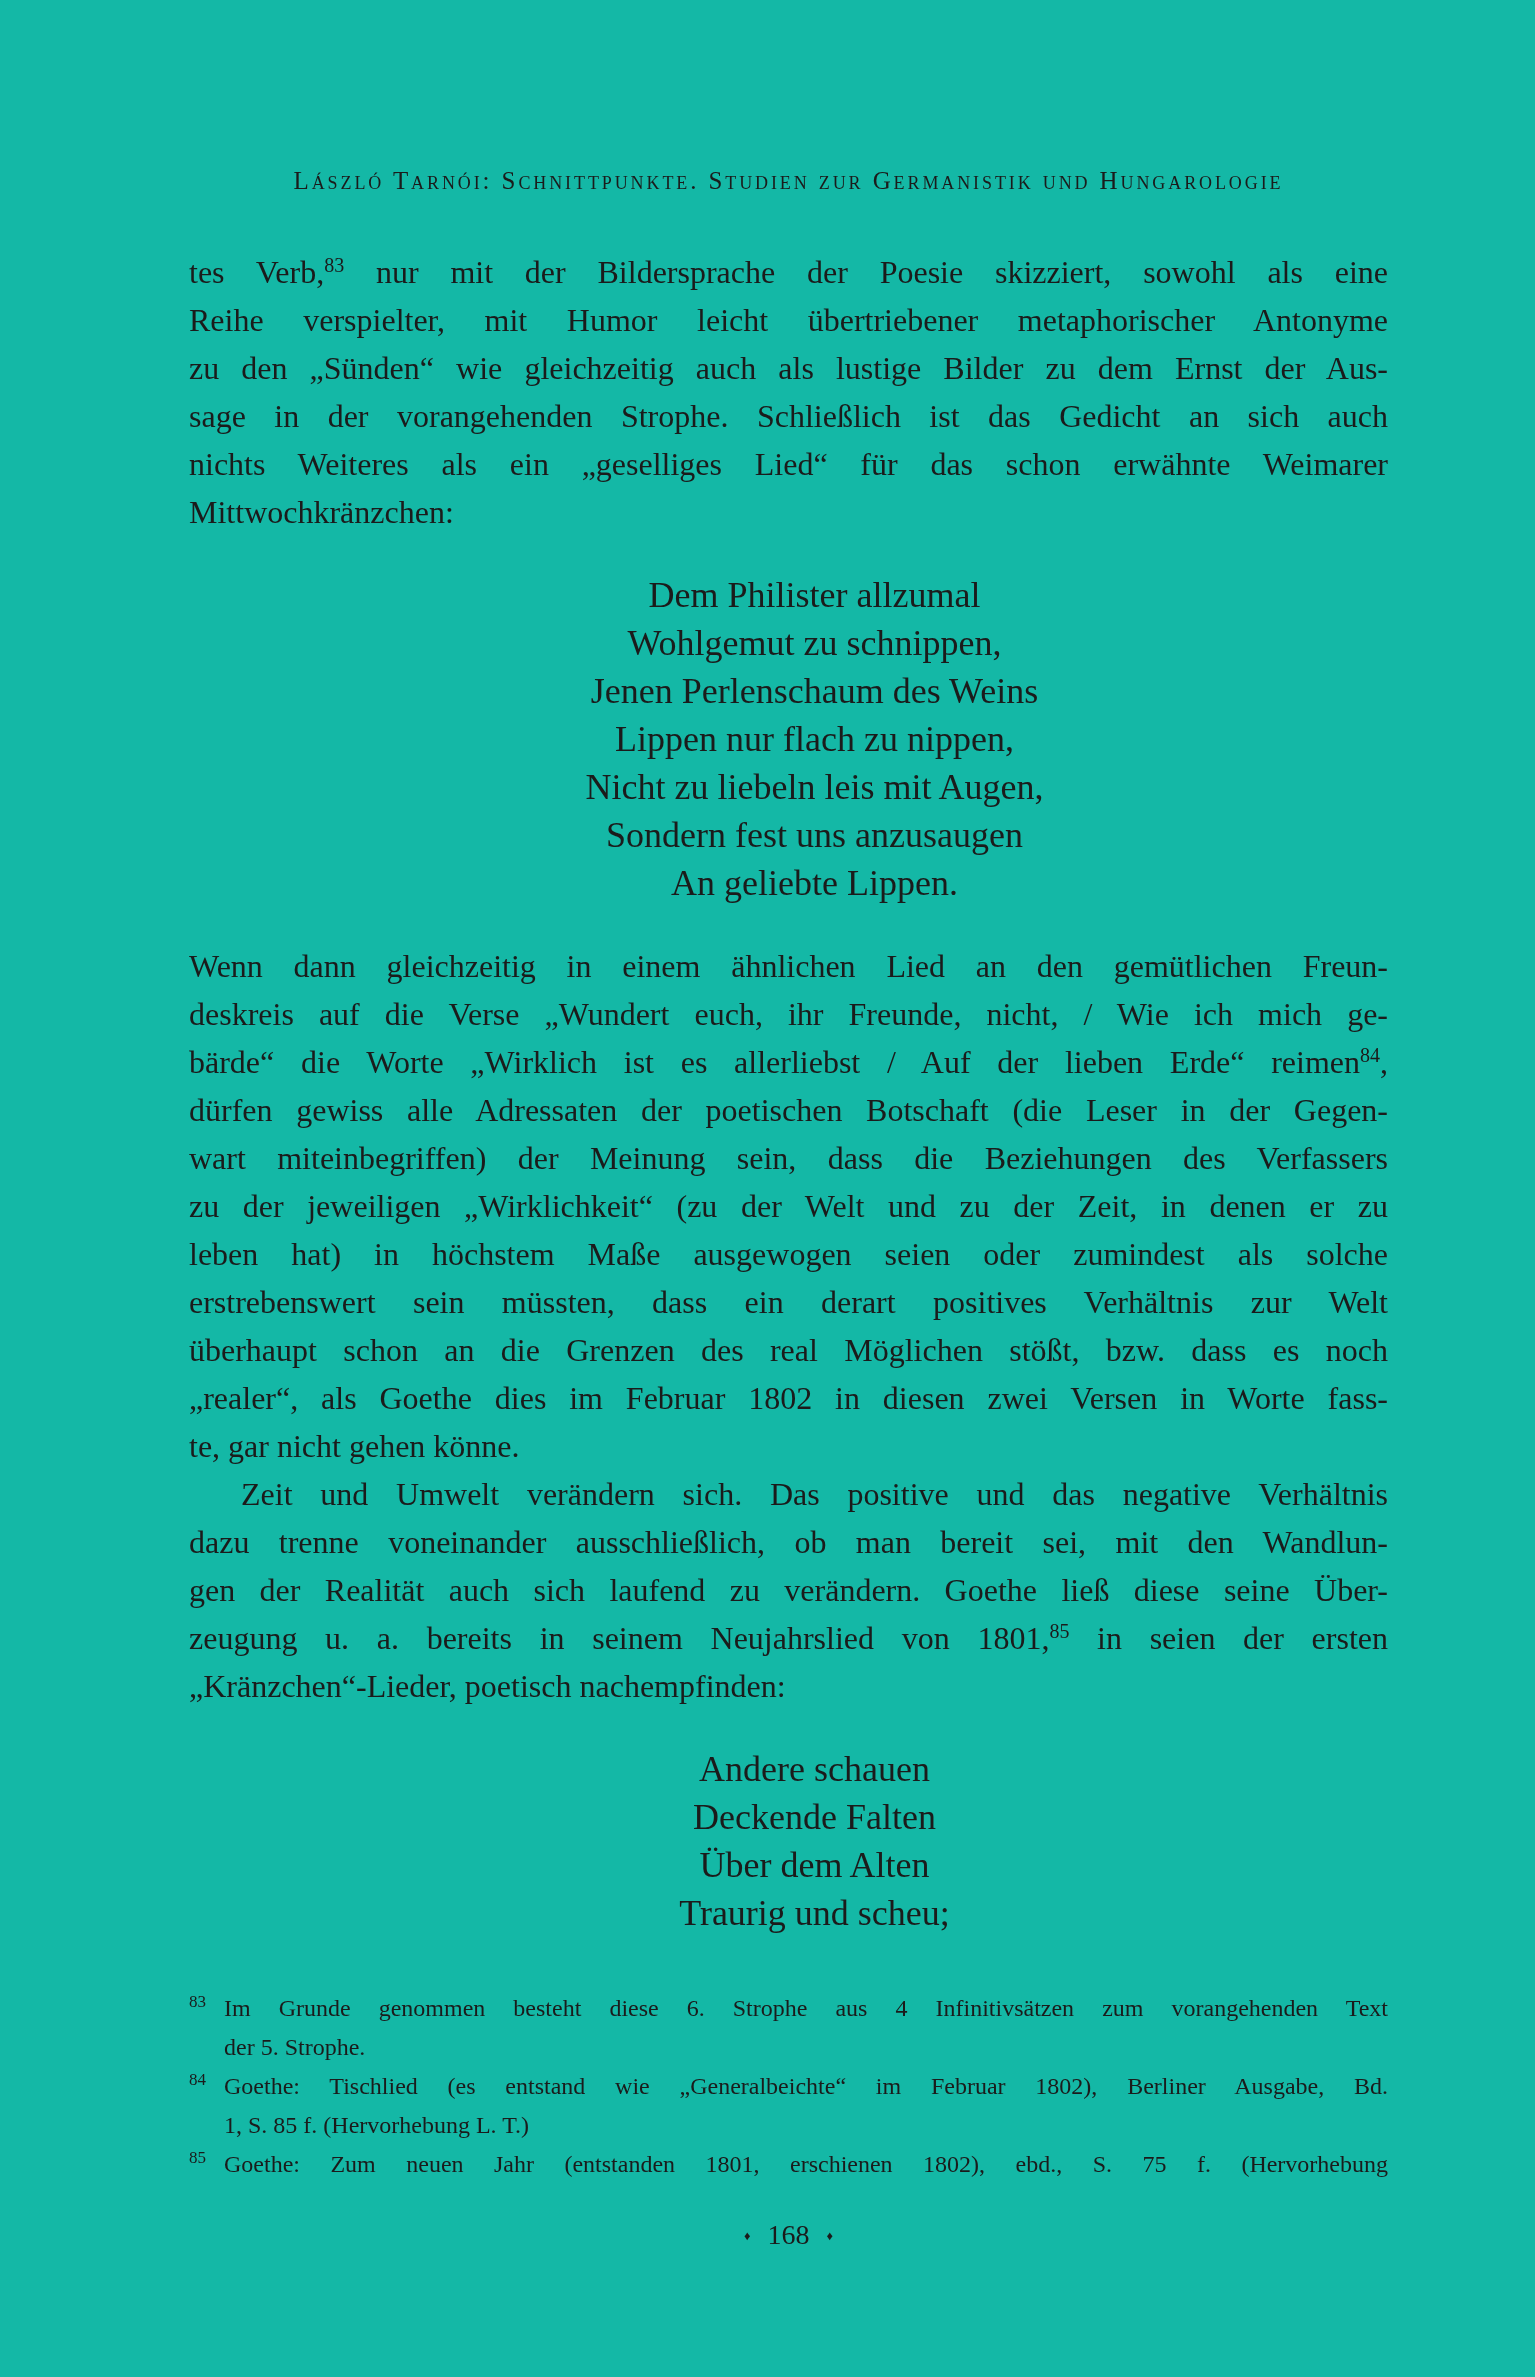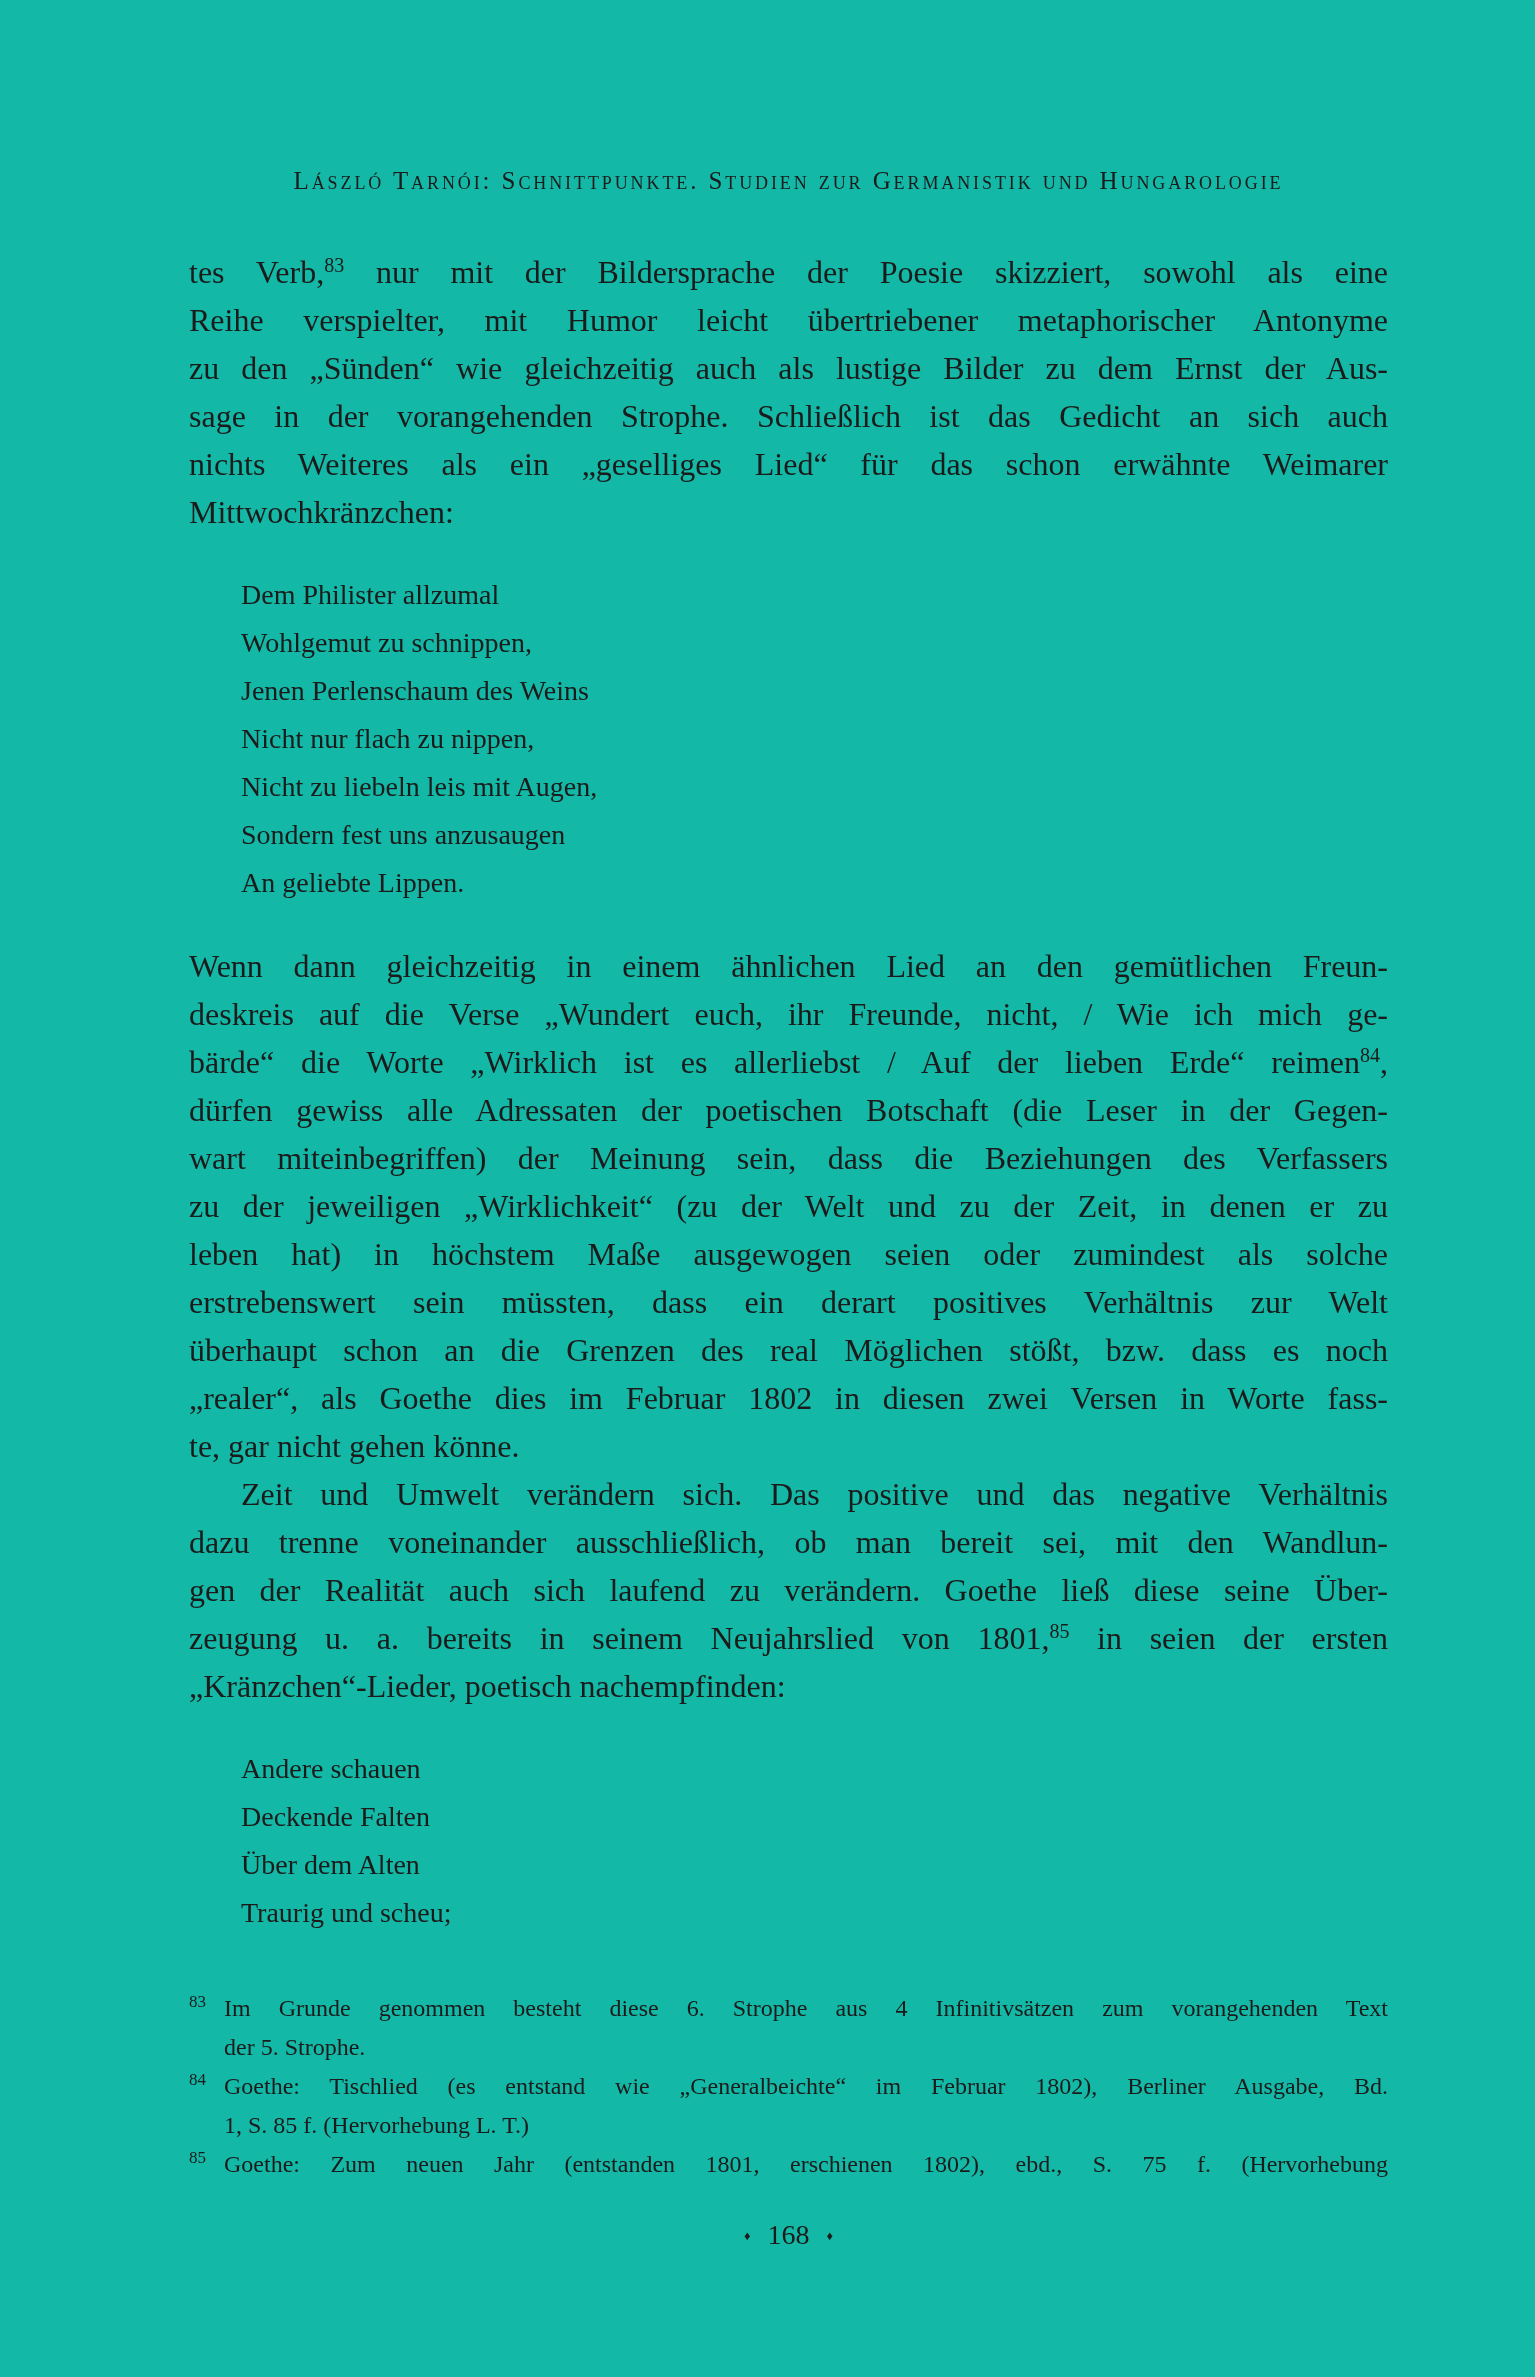--- a/index.html
+++ b/index.html
@@ -32,21 +32,21 @@
   .para-line.last { text-align:left; text-align-last:left; }
   .para-line.indent { text-indent:52px; }
   .fn-ref {
     font-size:20px;
     position:relative;
     top:-0.55em;
     line-height:0;
     letter-spacing:0;
   }
   .verse { margin:35px 0 35px 52px; }
-  .verse-line { font-size:28px; line-height:48px; text-align:left; }
+  .verse-line { font-size:36px; line-height:48px; text-align:center; }
   .footnotes { margin-top:52px; font-size:24px; line-height:39px; }
   .footnote { position:relative; }
   .fn-line { margin-left:35px; text-align:justify; text-align-last:justify; }
   .fn-line.last { text-align:left; text-align-last:left; }
   .fn-line.first { position:relative; }
   .fn-num {
     position:absolute; left:-35px; top:0px;
     font-size:17px; line-height:39px;
     vertical-align:super;
     transform:translateY(-6.7px);
@@ -73,21 +73,21 @@
         <div class="para-line"><span>Reihe verspielter, mit Humor leicht übertriebener metaphorischer Antonyme</span></div>
         <div class="para-line"><span>zu den „Sünden“ wie gleichzeitig auch als lustige Bilder zu dem Ernst der Aus-</span></div>
         <div class="para-line"><span>sage in der vorangehenden Strophe. Schließlich ist das Gedicht an sich auch</span></div>
         <div class="para-line"><span>nichts Weiteres als ein „geselliges Lied“ für das schon erwähnte Weimarer</span></div>
         <div class="para-line last"><span>Mittwochkränzchen:</span></div>
       </div>
       <div class="verse">
         <div class="verse-line">Dem Philister allzumal</div>
         <div class="verse-line">Wohlgemut zu schnippen,</div>
         <div class="verse-line">Jenen Perlenschaum des Weins</div>
-        <div class="verse-line">Nicht nur flach zu nippen,</div>
+        <div class="verse-line">Lippen nur flach zu nippen,</div>
         <div class="verse-line">Nicht zu liebeln leis mit Augen,</div>
         <div class="verse-line">Sondern fest uns anzusaugen</div>
         <div class="verse-line">An geliebte Lippen.</div>
       </div>
       <div class="para">
         <div class="para-line"><span>Wenn dann gleichzeitig in einem ähnlichen Lied an den gemütlichen Freun-</span></div>
         <div class="para-line"><span>deskreis auf die Verse „Wundert euch, ihr Freunde, nicht, / Wie ich mich ge-</span></div>
         <div class="para-line"><span>bärde“ die Worte „</span><span class="emph" style="">Wirklich ist es allerliebst / Auf der lieben Erde</span><span>“ reimen</span><span class="fn-ref">84</span><span>,</span></div>
         <div class="para-line"><span>dürfen gewiss alle Adressaten der poetischen Botschaft (die Leser in der Gegen-</span></div>
         <div class="para-line"><span>wart miteinbegriffen) der Meinung sein, dass die Beziehungen des Verfassers</span></div>

